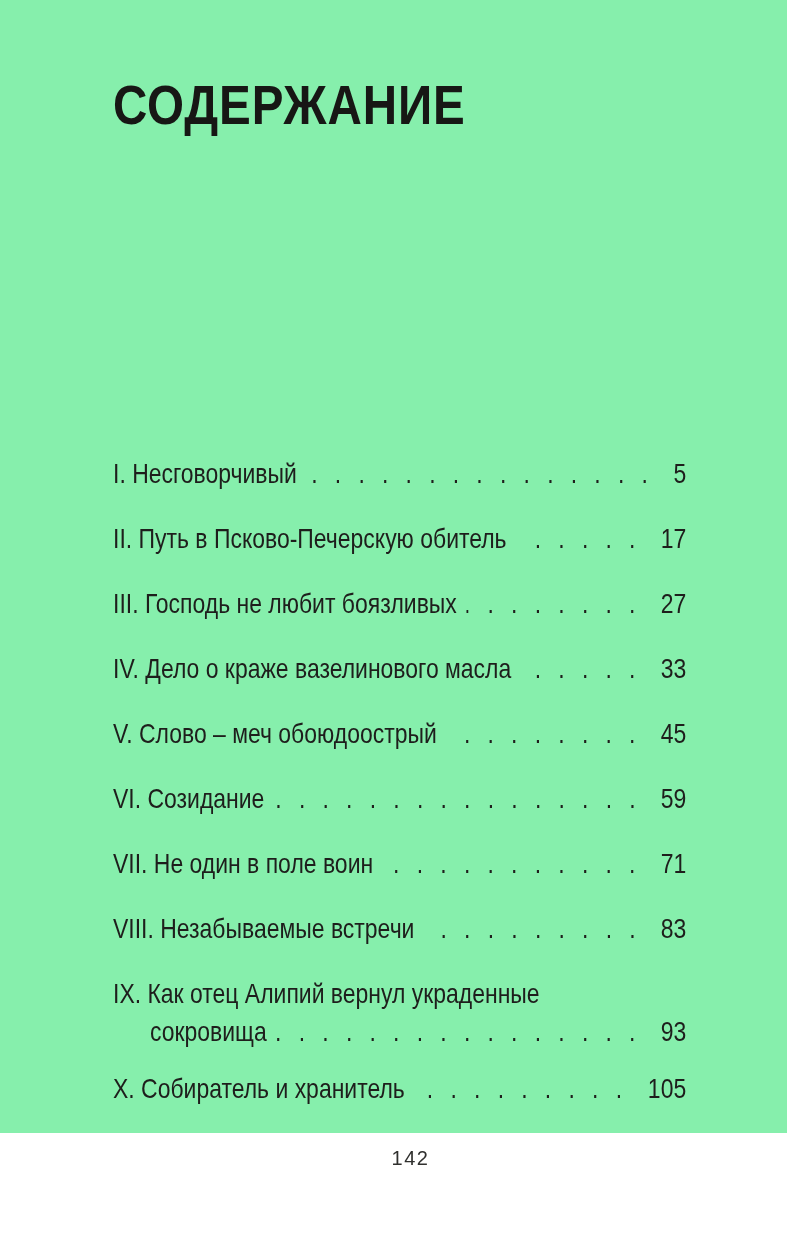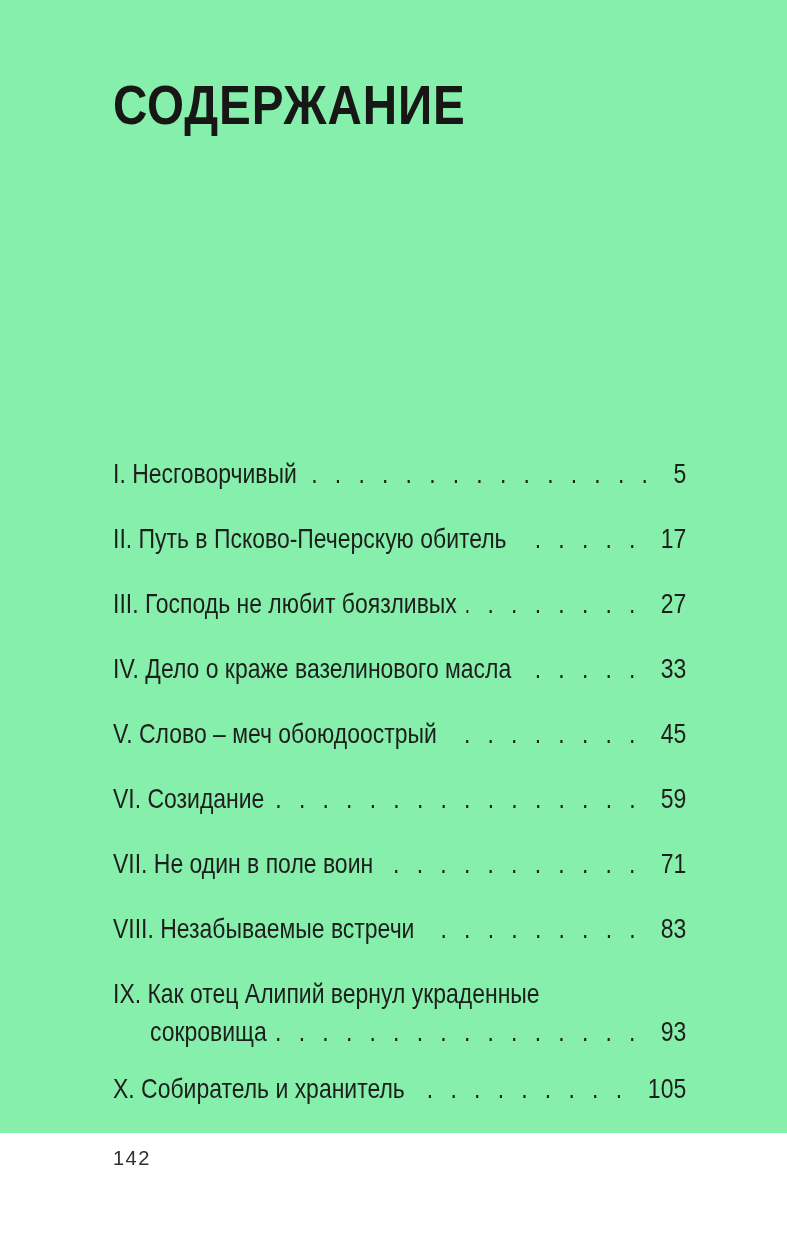--- a/index.html
+++ b/index.html
@@ -56,22 +56,23 @@
     letter-spacing: 21px;
     margin-left: 12px;
     color: #1e1e1c;
   }
   .pagenum {
     margin-left: 10px;
     flex: 0 0 auto;
   }
   .folio {
     position: absolute;
-    left: 113px; top: 1148px;
+    left: 124px; top: 1148px;
     width: 573px;
+    text-align: center;
     font-size: 20px;
     line-height: 1;
     letter-spacing: 1.5px;
     color: #30302e;
   }
 </style>
 </head>
 <body>
 
 <div class="page">

